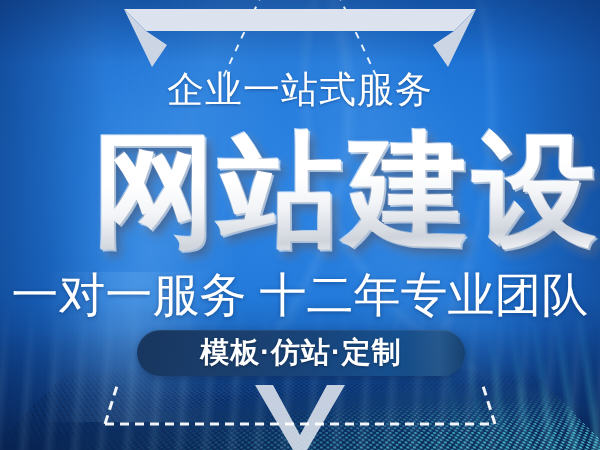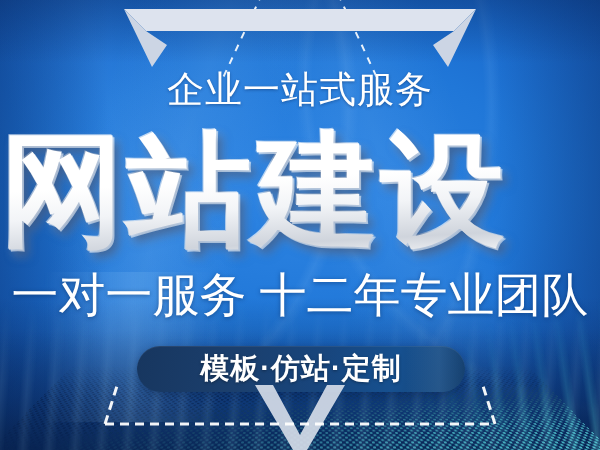--- a/index.html
+++ b/index.html
@@ -113,21 +113,21 @@
     text-align:center;
     font-size:37px;line-height:44px;
     letter-spacing:1px;
     color:#ffffff;
     font-weight:400;
     text-shadow:0 1px 3px rgba(8,38,86,.45);
   }
 
   .headline{
     position:absolute;left:0;right:0;top:124px;
-    text-align:left;
+    text-align:right;
     font-size:124px;line-height:132px;
     font-weight:700;
     letter-spacing:3px;
     color:#fdfdfd;
     background:linear-gradient(177deg,#ffffff 0%,#ffffff 42%,#f2f4f7 60%,#cfd4dc 82%,#ffffff 99%);
     -webkit-background-clip:text;background-clip:text;
     -webkit-text-fill-color:transparent;
     filter:
       drop-shadow(2px 2px 0 rgba(255,255,255,.55))
       drop-shadow(5px 6px 5px rgba(9,38,88,.55))
@@ -146,21 +146,20 @@
     white-space:nowrap;
   }
 
   
   .pill{
     position:absolute;left:137px;top:330px;width:328px;height:46px;
     border-radius:23px;
     background:linear-gradient(102deg,#17365f 0%,#1b3f6d 30%,#18457c 55%,#16508f 78%,#153f6d 100%);
     box-shadow:inset 0 1px 0 rgba(255,255,255,.07), 0 3px 9px rgba(5,25,60,.35);
     overflow:hidden;
-    margin-top:16px;
   }
   .pill::after{
     content:"";position:absolute;right:-34px;top:-28px;width:150px;height:120px;
     background:linear-gradient(72deg, rgba(255,255,255,0) 40%, rgba(150,205,255,.13) 58%, rgba(255,255,255,0) 72%);
     transform:skewX(-18deg);
   }
   .pill-label{
     position:absolute;inset:0;
     display:flex;align-items:center;justify-content:center;
     font-size:29px;font-weight:700;color:#ffffff;

